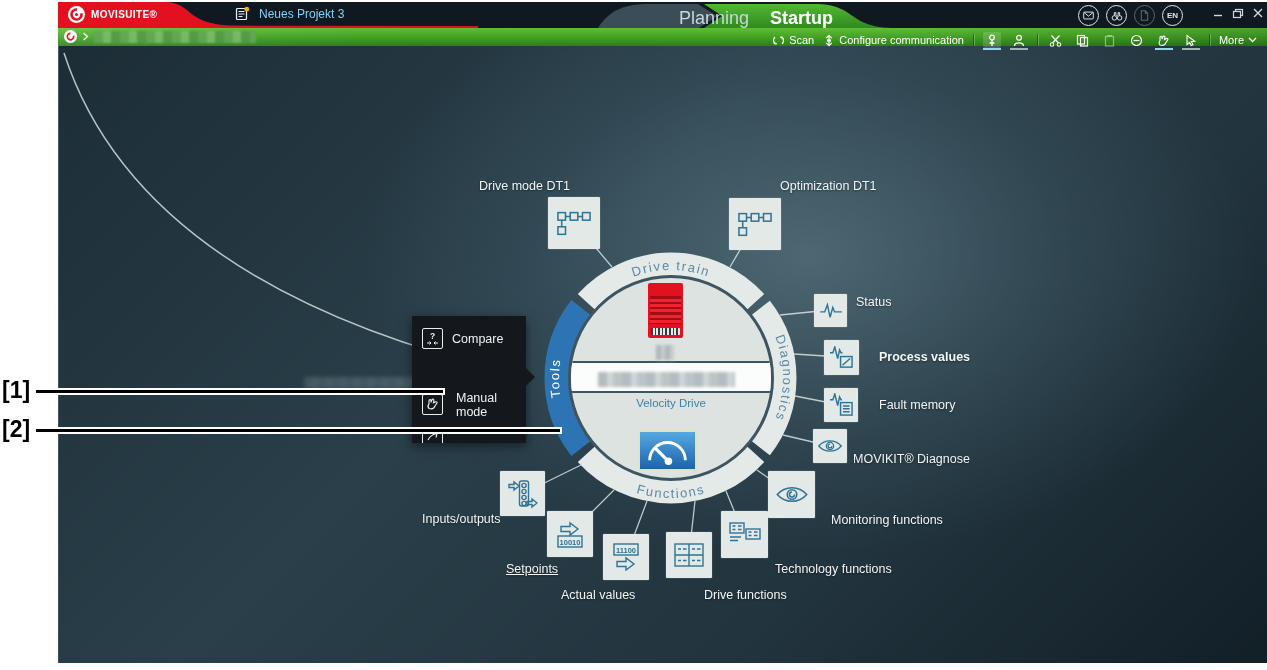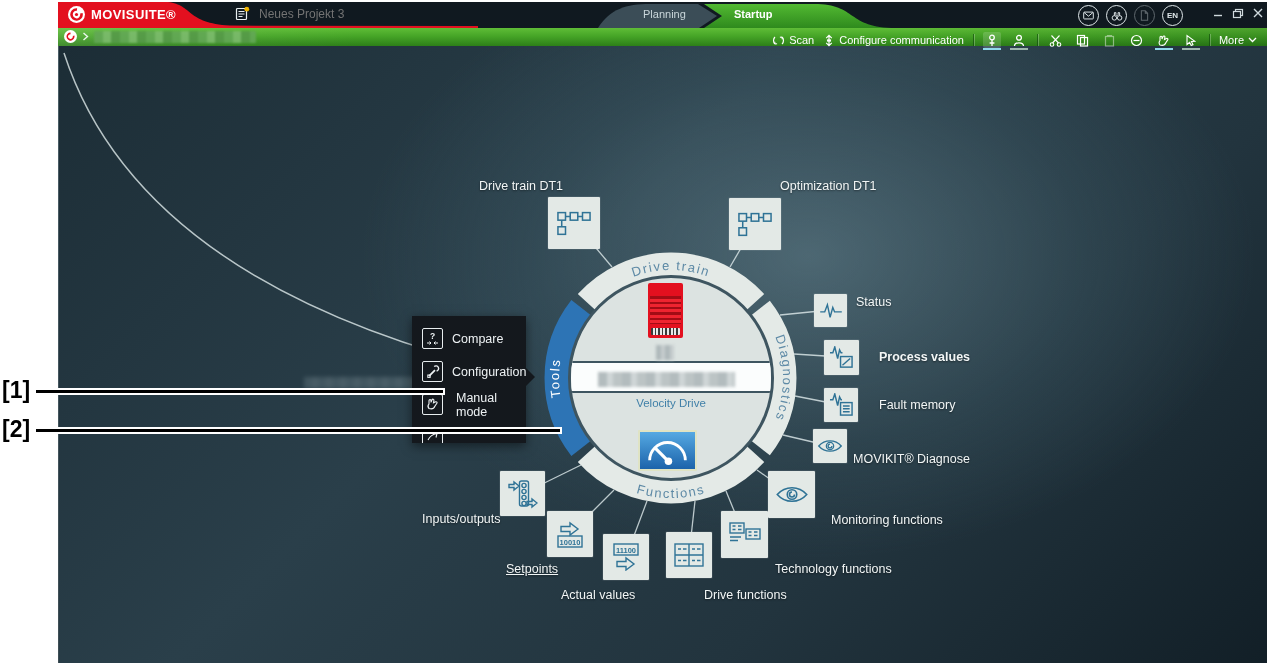--- a/index.html
+++ b/index.html
@@ -7,23 +7,23 @@
        font-family:"Liberation Sans",sans-serif;-webkit-font-smoothing:antialiased;}
 
   
   #window{position:absolute;left:58px;top:2px;width:1209px;height:661px;background:#16242c;}
 
   
   #titlebar{position:absolute;left:0;top:0;width:1209px;height:26px;background:#101920;overflow:hidden;}
   #titlebar svg.tb-shapes{position:absolute;left:0;top:0;}
   .brand-wrap{position:absolute;left:10px;top:4px;display:flex;align-items:center;gap:6px;color:#fff;}
   .brand-logo{width:17px;height:17px;background:#fff;border-radius:50%;display:flex;align-items:center;justify-content:center;}
-  .brand-text{font-size:13px;font-weight:bold;letter-spacing:.4px;}
-  .project-wrap{position:absolute;left:176px;top:4px;display:flex;align-items:center;gap:9px;color:#737373;font-size:12px;}
-  .tab-label{position:absolute;top:6px;font-size:11px;}
+  .brand-text{font-size:10px;font-weight:bold;letter-spacing:.4px;}
+  .project-wrap{position:absolute;left:176px;top:4px;display:flex;align-items:center;gap:9px;color:#7dd3fc;font-size:12px;}
+  .tab-label{position:absolute;top:6px;font-size:18px;margin-left:36px;}
   #tab-planning-label{left:585px;color:#c9d6da;}
   #tab-startup-label{left:676px;color:#fff;font-weight:bold;}
   .tb-circles{position:absolute;top:3px;left:1020px;display:flex;gap:7px;}
   .tb-circle{width:19px;height:19px;border:1.2px solid #dfe7ea;border-radius:50%;
              display:flex;align-items:center;justify-content:center;color:#dfe7ea;font-size:8px;font-weight:bold;}
   .tb-circle.dim{opacity:.38;}
   .win-controls{position:absolute;top:0;left:1150px;display:flex;}
   .win-btn{width:20px;height:22px;display:flex;align-items:center;justify-content:center;}
 
   
@@ -451,21 +451,21 @@
         <rect x="11.5" y="2" width="9" height="25" rx="2"></rect>
         <circle cx="16" cy="6.5" r="2.1"></circle>
           <circle cx="16" cy="12.5" r="2.1"></circle>
           <circle cx="16" cy="18.5" r="2.1"></circle>
           <circle cx="16" cy="24.5" r="2.1"></circle>
         <path d="M1,5.5 h5 v-2.5 l5,4 -5,4 v-2.5 h-5 z"></path>
         <path d="M19,22.5 h5 v-2.5 l5,4 -5,4 v-2.5 h-5 z"></path>
       </svg>
     </div>
 
-    <div class="tlabel" style="left:420px;top:133px;">Drive train DT1</div>
+    <div class="tlabel" style="left:420px;top:133px;">Drive mode DT1</div>
     <div class="tlabel" style="left:721px;top:133px;">Optimization DT1</div>
     <div class="tlabel" style="left:797px;top:249px;">Status</div>
     <div class="tlabel" style="left:820px;top:304px;font-weight:bold;">Process values</div>
     <div class="tlabel" style="left:820px;top:352px;">Fault memory</div>
     <div class="tlabel" style="left:794px;top:406px;">MOVIKIT® Diagnose</div>
     <div class="tlabel" style="left:772px;top:467px;text-align:right;">Monitoring functions</div>
     <div class="tlabel" style="left:716px;top:516px;">Technology functions</div>
     <div class="tlabel" style="left:645px;top:542px;">Drive functions</div>
     <div class="tlabel" style="left:502px;top:542px;">Actual values</div>
     <div class="tlabel" style="left:447px;top:516px;text-decoration:underline;">Setpoints</div>
@@ -474,30 +474,20 @@
     <div id="context-menu">
       <div class="menu-item" style="top:7px;">
         <span class="mi-ic">
           <svg width="15" height="15" viewBox="0 0 15 15">
             <text x="7.5" y="8" text-anchor="middle" font-size="8.5" font-weight="bold" fill="#eef2f4">?</text>
             <path d="M2,12 l4,0 M4.5,10.5 L6,12 L4.5,13.5 M13,12 l-4,0 M10.5,10.5 L9,12 L10.5,13.5" stroke="#eef2f4" stroke-width="1" fill="none"></path>
           </svg>
         </span>
         <span>Compare</span>
       </div>
-      <div class="menu-item" style="top:40px;">
-        <span class="mi-ic">
-          <svg width="15" height="15" viewBox="0 0 15 15" fill="none" stroke="#eef2f4">
-            <path d="M4,12.2 L10,6.2" stroke-width="1.8"></path>
-            <path d="M9.2,2.6 a2.6,2.6 0 1 1 2.4,4.4" stroke-width="1.4"></path>
-            <rect x="2.8" y="11" width="2.4" height="2.4" stroke-width="1"></rect>
-          </svg>
-        </span>
-        <span>Configuration</span>
-      </div>
       <div class="menu-item" style="top:73px;gap:13px;">
         <span class="mi-ic">
           <svg width="15" height="15" viewBox="0 0 15 15" fill="none" stroke="#eef2f4" stroke-width="1.1">
             <path d="M4,11.5 C2.6,10 2.6,8.4 4,6.8 L4,3.6 a1,1 0 0 1 2,0 V5.4 l1,-2.6 a1,1 0 0 1 1.9,.6 L8.5,5.8 l2.2,-1 a1,1 0 0 1 1.2,1.5 L10,9 C9,11.4 6.5,12.4 4,11.5 Z"></path>
           </svg>
         </span>
         <span>Manual mode</span>
       </div>
       <div class="menu-item" style="top:106px;">
         <span class="mi-ic">

